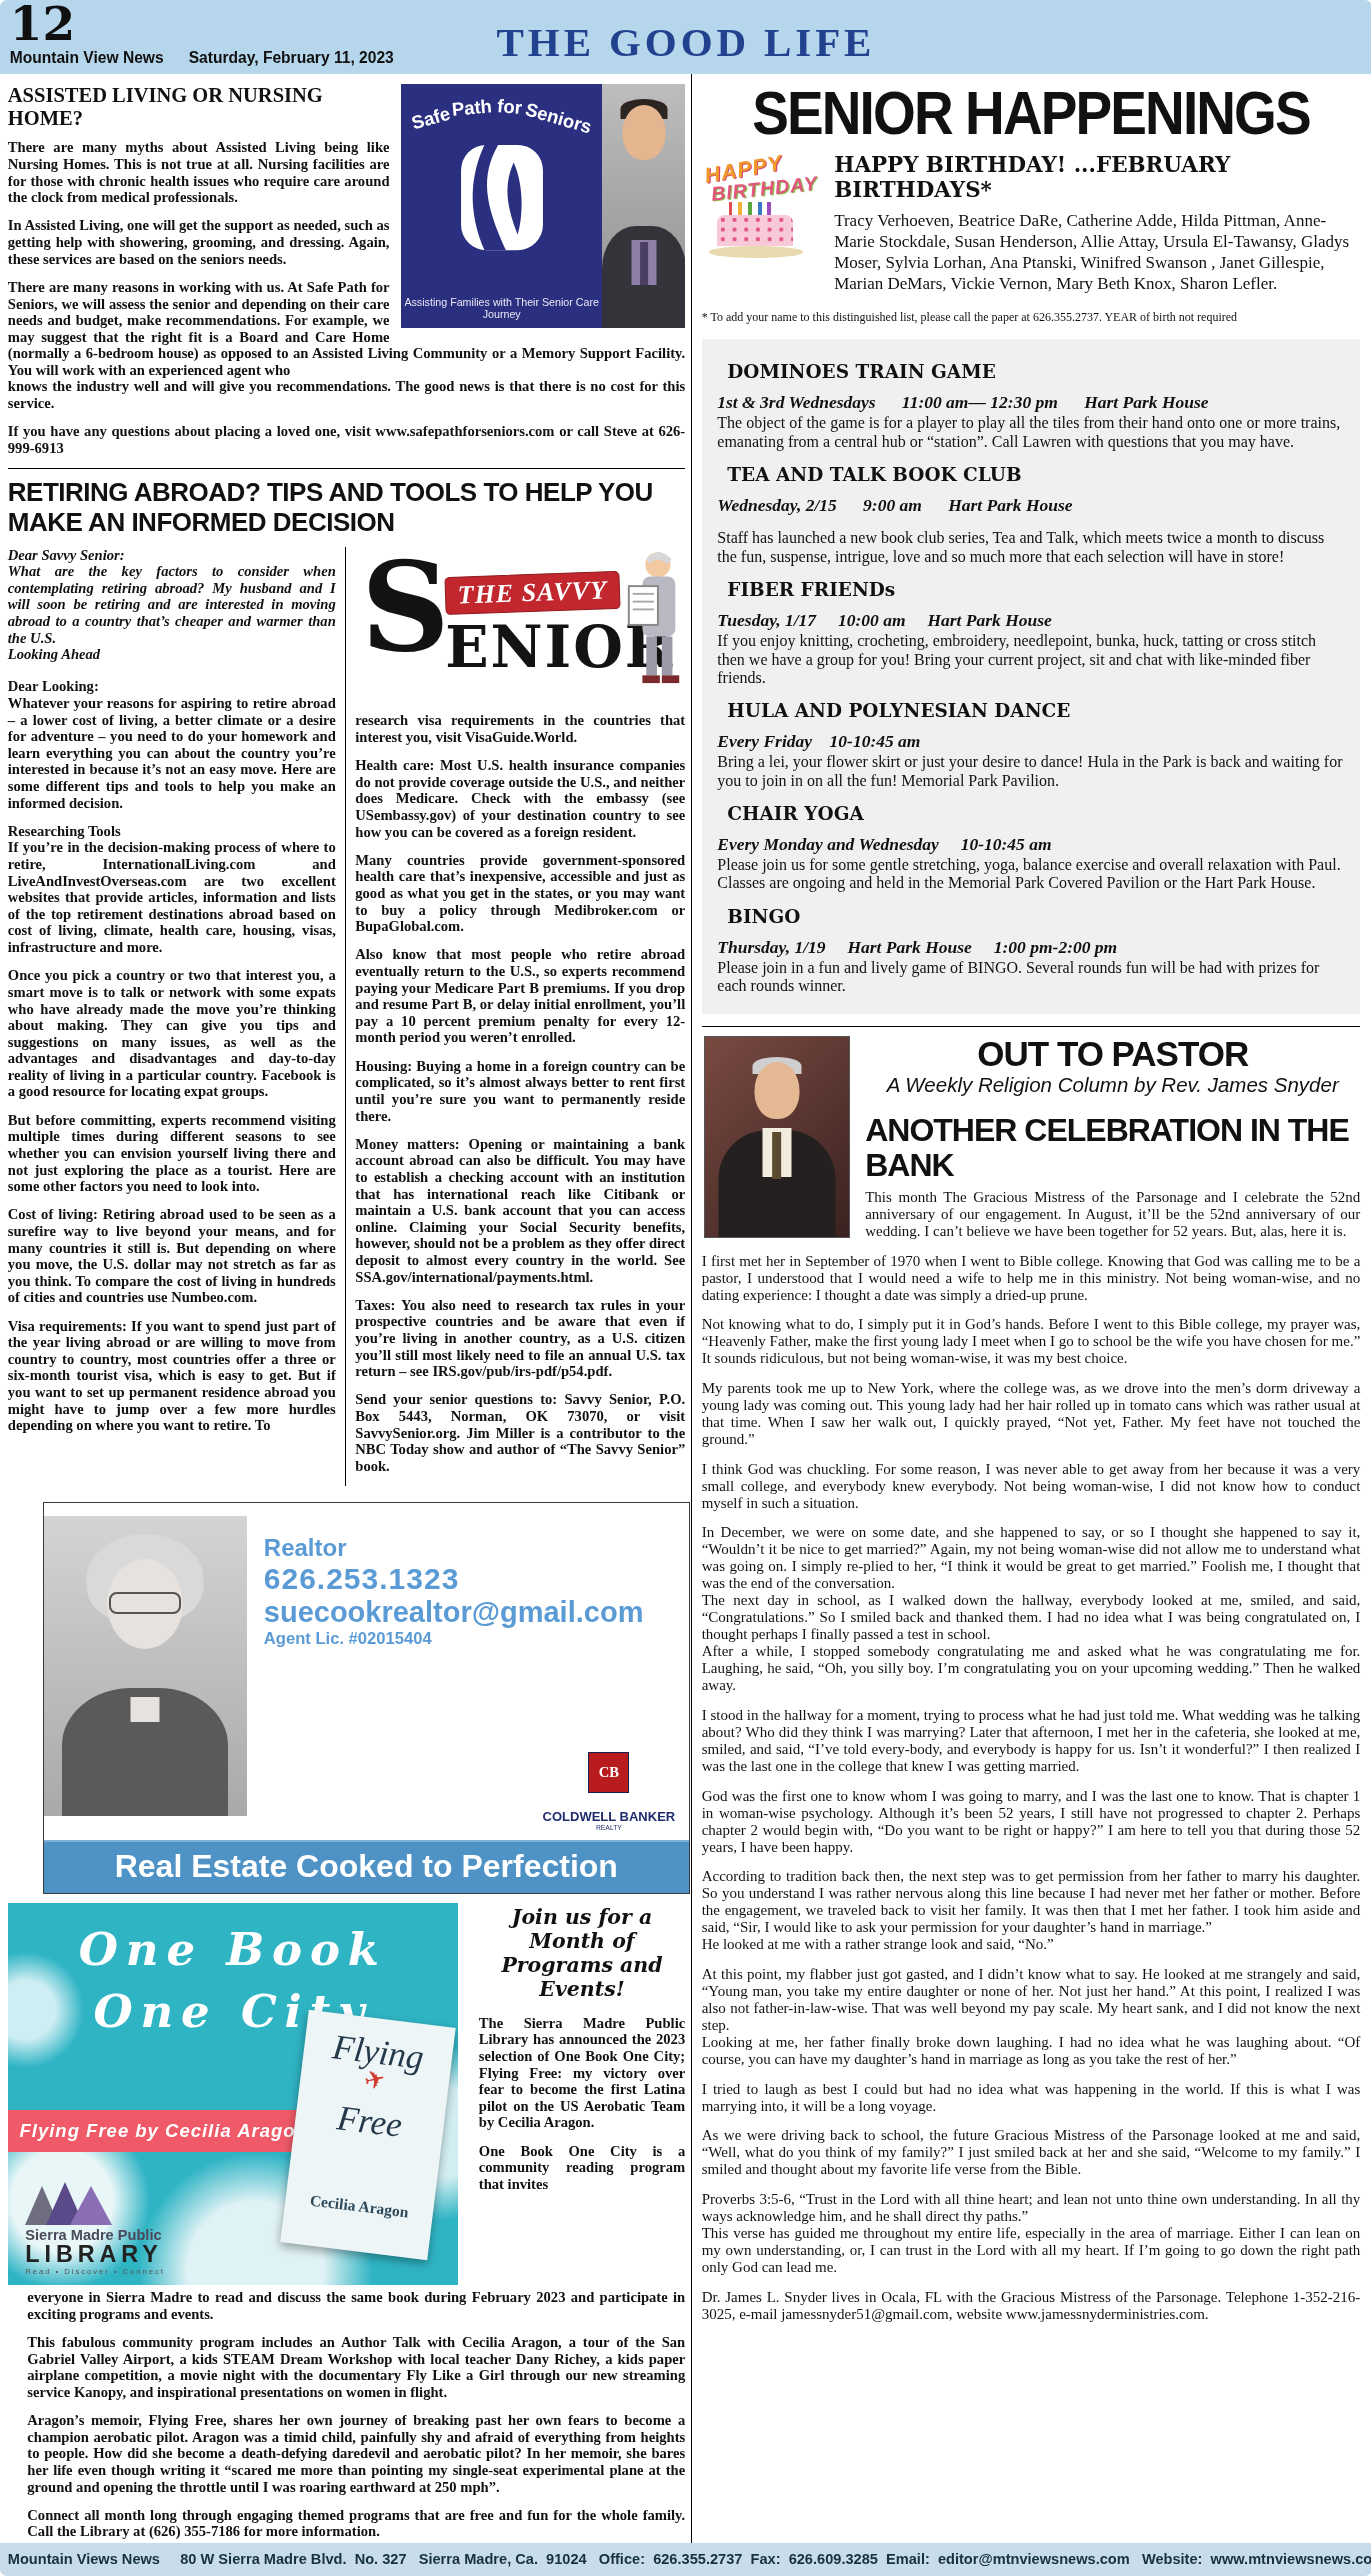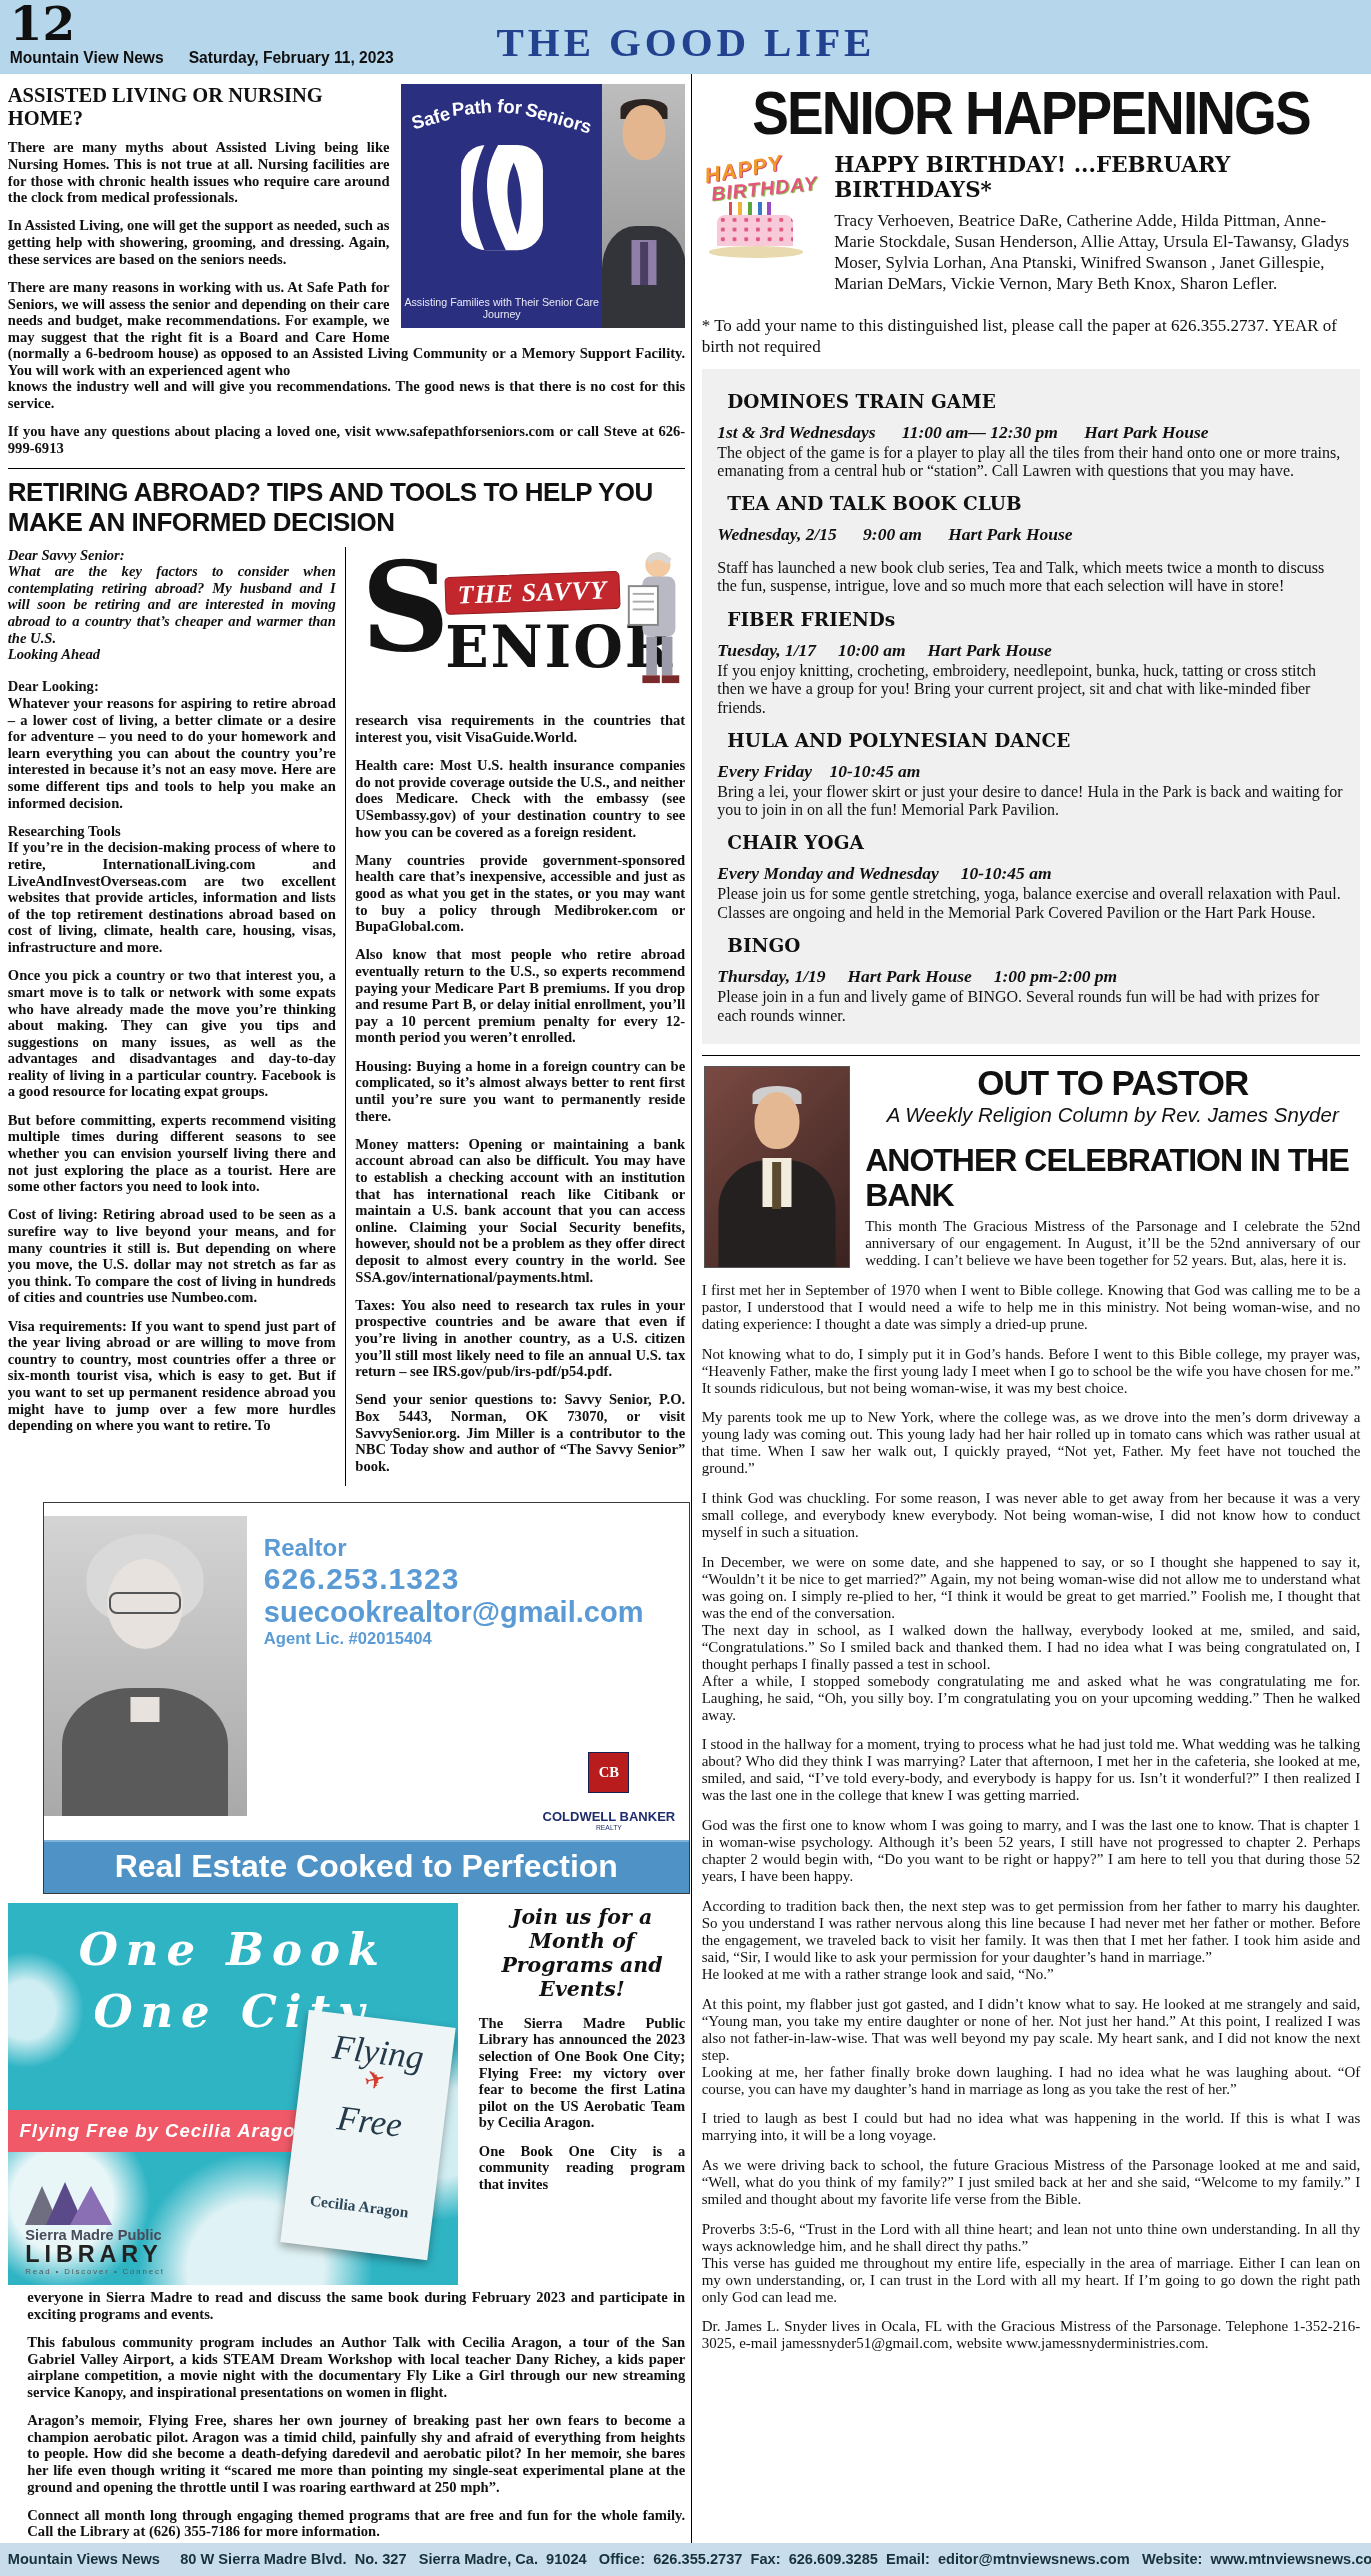--- a/index.html
+++ b/index.html
@@ -1,17 +1,17 @@
 <!DOCTYPE html>
 <html><head>
 <meta charset="utf-8">
 <style>
   html,body{margin:0;padding:0;background:#fff;}
   .page{position:relative;width:1372px;height:2576px;background:#fff;overflow:hidden;
-        font-family:"Liberation Serif",serif;color:#111;}
+        font-family:"Liberation Serif",serif;color:#111;border-radius:7px;}
   
   .header{position:relative;height:74px;background:#b6d6ec;}
   .pgnum{position:absolute;left:9.7px;top:-3.9px;font:bold 47px "DejaVu Serif",serif;color:#101010;}
   .mast{position:absolute;left:9.7px;top:49px;font:bold 15.6px "Liberation Sans",sans-serif;color:#101010;}
   .mast span{margin-right:25px;}
   .section-title{position:absolute;left:0;right:0;top:17.5px;text-align:center;
         font:bold 41px "Liberation Serif",serif;color:#22418f;letter-spacing:3.9px;}
   
   .columns{display:flex;height:2469px;overflow:hidden;}
   .col-left{width:692px;box-sizing:border-box;border-right:1px solid #000;padding:7.8px 5.8px 0 7.8px;}
@@ -107,21 +107,21 @@
   .ob-libt3{font:7.8px "Liberation Sans",sans-serif;color:#555;letter-spacing:1.9px;}
   .ob-side{width:222px;padding-left:21px;}
   .ob-sidehead{font:bold italic 20.5px "DejaVu Serif",serif;text-align:center;line-height:24px;margin:1.9px 5.8px 13.6px;}
   .ob-cont{margin:3.9px 0 11.7px 19.5px;}
   .ob-p{margin-left:19.5px;}
   
   .sh-title{font:bold 55px "Liberation Sans",sans-serif;letter-spacing:-1.9px;text-align:center;
             transform:scaleY(1.12);margin:7.8px 0 11.7px;line-height:55px;}
   .bday-head{font:bold 21.4px "DejaVu Serif",serif;margin:7.8px 0 7.8px;}
   .bday-names{font-size:17px;line-height:21px;margin:0;}
-  .bday-note{font-size:17px;line-height:20.5px;margin:22px 0 0;}
+  .bday-note{font-size:12px;line-height:20.5px;margin:13px 0 0;}
   .cake{float:left;width:117px;height:119px;margin:1.9px 13.6px 1.9px 1.9px;position:relative;}
   .cake-w1{font:bold italic 21.4px "Liberation Sans",sans-serif;color:#f09a2c;transform:rotate(-10deg);
            text-shadow:1px 1px 0 #d2486e;letter-spacing:1px;}
   .cake-w2{font:bold italic 19.5px "Liberation Sans",sans-serif;color:#e2567e;transform:rotate(-6deg);
            text-shadow:1px 1px 0 #8ac24a;margin:-1.9px 0 1.9px 7.8px;letter-spacing:1px;}
   .cake-candles{display:flex;gap:5.8px;margin-left:25px;}
   .cake-candles i{display:block;width:3.9px;height:12.7px;}
   .cake-candles i:nth-child(1){background:#e24b4b;}
   .cake-candles i:nth-child(2){background:#f2b23a;}
   .cake-candles i:nth-child(3){background:#5aa83c;}

